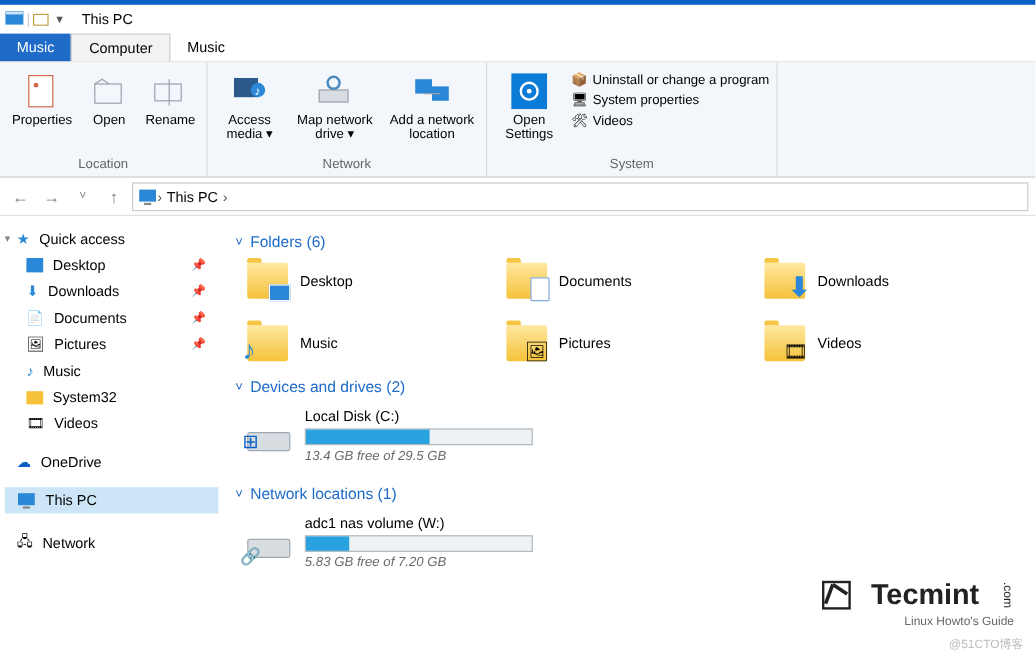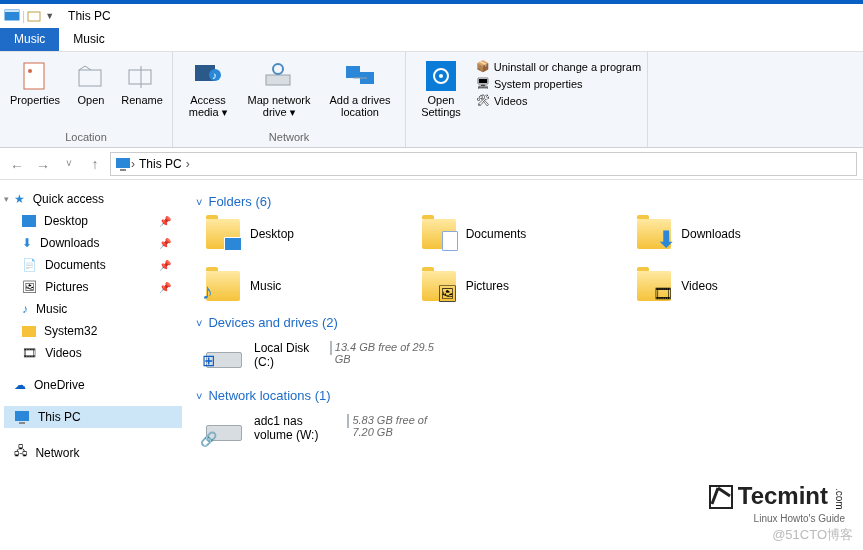--- a/index.html
+++ b/index.html
@@ -40,32 +40,32 @@
   .folder-ico { width: 34px; height: 30px; background: linear-gradient(180deg,#ffe8a0 0%,#f5c23a 100%); border-radius: 2px; position: relative; }
   .folder-ico::before { content:''; position:absolute; top:-4px; left:0; width:12px; height:4px; background:#f5c643; border-radius:2px 2px 0 0; }
   .folder-ico.music::after { content:'♪'; position:absolute; left:-4px; bottom:-4px; color:#2b88d8; font-size:22px; font-weight:bold; }
   .folder-ico.pictures::after { content:'🖼'; position:absolute; right:-2px; bottom:-2px; font-size:16px; }
   .folder-ico.videos::after { content:'🎞'; position:absolute; right:-2px; bottom:-2px; font-size:16px; }
   .folder-ico.docs::after { content:''; position:absolute; right:-2px; bottom:-2px; width:14px; height:18px; background:#fff; border:1px solid #88aadd; border-radius:1px; }
   .folder-ico.downloads::after { content:'⬇'; position:absolute; right:-4px; bottom:-4px; color:#2b88d8; font-size:22px; font-weight:bold; }
   .folder-ico.desktop::after { content:''; position:absolute; right:-2px; bottom:-2px; width:16px; height:12px; background:#2b88d8; border:1px solid #fff; }
   .drive-item { display: flex; align-items: center; gap: 12px; margin-bottom: 12px; padding-left: 10px; }
   .drive-ico { width: 36px; height: 30px; position: relative; }
-  .drive-body { display: flex; flex-direction: row; gap: 3px; width: 190px; }
+  .drive-body { display: flex; flex-direction: column; gap: 3px; width: 190px; }
   .drive-name { font-size: 12px; }
   .drive-bar { height: 14px; border: 1px solid #b0b8c0; background: #eef2f5; }
   .drive-fill { height: 100%; background: #29a3e0; }
   .drive-sub { color: #6a6a6a; font-size: 11px; font-style: italic; }
   .dvd-ico::before { content:'💿'; font-size:26px; }
   .disk-ico::before { content:''; display:block; width:34px; height:14px; background:#d8dde2; border:1px solid #a0a8b0; border-radius:2px; margin-top:12px; }
   .disk-ico.win::after { content:'⊞'; position:absolute; left:-4px; bottom:0; color:#0a5fc4; font-size:16px; }
   .disk-ico.net::after { content:'🔗'; position:absolute; left:-6px; bottom:-4px; font-size:14px; }
-  .watermark { position:absolute; right:18px; bottom:40px; font-size:24px; font-weight:bold; color:#222; display:flex; align-items:flex-end; gap:4px; }
+  .watermark { position:absolute; right:18px; bottom:40px; font-size:24px; font-weight:bold; color:#222; display:flex; align-items:center; gap:16px; }
   .watermark .sub { position:absolute; right:0; bottom:-14px; font-size:10px; font-weight:normal; color:#666; }
-  .wm2 { position:absolute; right:10px; bottom:6px; font-size:13px; color:#bbb;margin-left:20px; }
+  .wm2 { position:absolute; right:10px; bottom:6px; font-size:10px; color:#bbb;margin-left:20px; }
   svg { display:block; }
 </style>
 </head>
 <body>
 
 <div class="titlebar">
   <div class="qa">
     <span>
         <svg width="16" height="14">
           <rect x="1" y="1" width="14" height="10" fill="#2b88d8" stroke="#2b88d8"></rect>
@@ -78,20 +78,21 @@
           <rect x="1" y="3" width="12" height="9" fill="none" stroke="#bfa24a"></rect>
         </svg>
       </span>
     <span style="font-size:9px;color:#555">▼</span>
   </div>
   <span class="title-text">This PC</span>
 </div>
 
 <div class="tabstrip">
   <div class="tab file">Music</div>
+  <div class="tab active">Computer</div>
   <div class="tab">Music</div>
 </div>
 
 <div class="ribbon">
   <div class="group">
     <div class="group-items">
       <div class="rbtn">
         <div class="ico">
             <svg width="30" height="30">
               <rect x="4" y="2" width="20" height="26" fill="#fff" stroke="#d06a4a"></rect>
@@ -144,21 +145,21 @@
         <span>Map network drive ▾</span>
       </div>
       <div class="rbtn" style="width:78px">
         <div class="ico">
             <svg width="32" height="28">
               <rect x="2" y="4" width="14" height="12" fill="#2b88d8"></rect>
               <rect x="16" y="10" width="14" height="12" fill="#2b88d8"></rect>
               <line x1="9" y1="16" x2="23" y2="16" stroke="#9aa2ab"></line>
             </svg>
           </div>
-        <span>Add a drives location</span>
+        <span>Add a network location</span>
       </div>
     </div>
     <div class="group-label">Network</div>
   </div>
 
   <div class="group">
     <div class="group-items">
       <div class="rbtn">
         <div class="ico">
             <svg width="30" height="30">
@@ -177,20 +178,21 @@
         <div>
             <span>🖥</span>
             <span>System properties</span>
           </div>
         <div>
             <span>🛠</span>
             <span>Videos</span>
           </div>
       </div>
     </div>
+    <div class="group-label">System</div>
   </div>
 </div>
 
 <div class="addrbar">
   <div class="navbtn">←</div>
   <div class="navbtn">→</div>
   <div class="navbtn" style="font-size:10px">˅</div>
   <div class="navbtn">↑</div>
   <div class="pathbox">
     <span>

